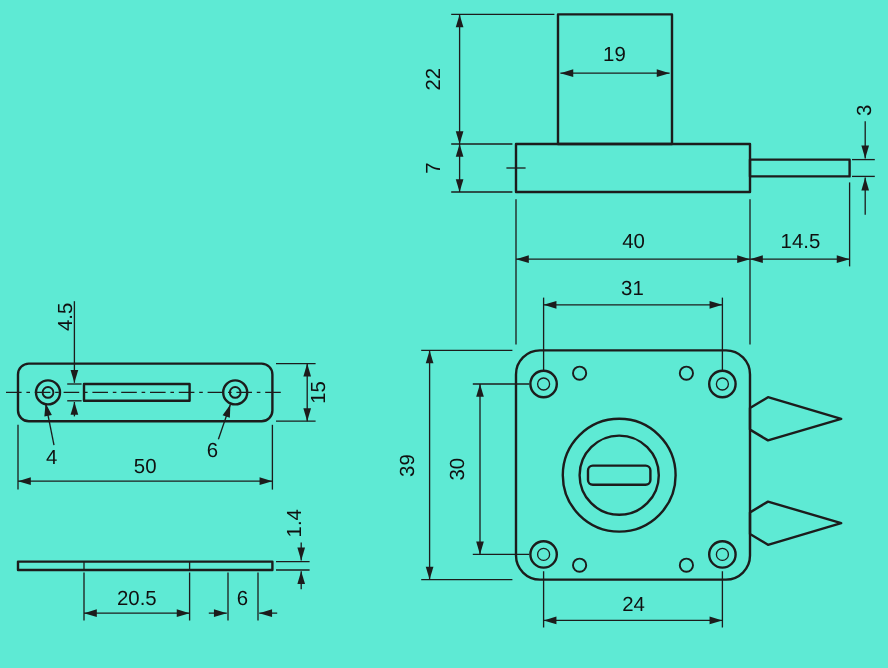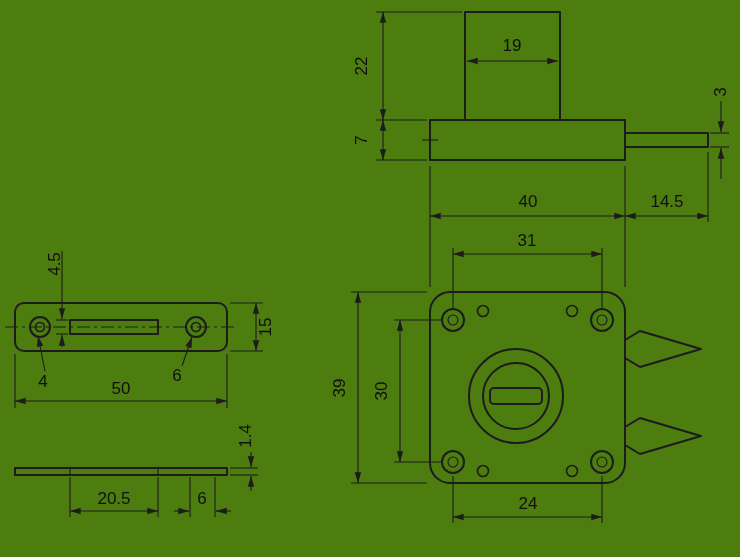--- a/index.html
+++ b/index.html
@@ -1,16 +1,16 @@
 <!DOCTYPE html>
 <html><head>
 <meta charset="utf-8">
 <style>
   html,body{margin:0;padding:0;background:#ffffff;}
-  .stage{position:relative;width:740px;height:557px;background:#4d7c0f;overflow:hidden;}
+  .stage{position:relative;width:740px;height:557px;background:#5eead4;overflow:hidden;}
   svg{display:block;}
   .outline{fill:none;stroke:#1c1c1c;stroke-width:2;stroke-linejoin:round;stroke-linecap:round;}
   .med{fill:none;stroke:#1c1c1c;stroke-width:1.6;}
   .thin{fill:none;stroke:#1c1c1c;stroke-width:1.1;stroke-linecap:butt;}
   .centerline{fill:none;stroke:#1c1c1c;stroke-width:1;stroke-dasharray:13 4 3 4;}
   .dimtext{font-family:"Liberation Sans",sans-serif;font-size:17px;fill:#101010;text-anchor:middle;}
 </style>
 </head>
 <body>
 

